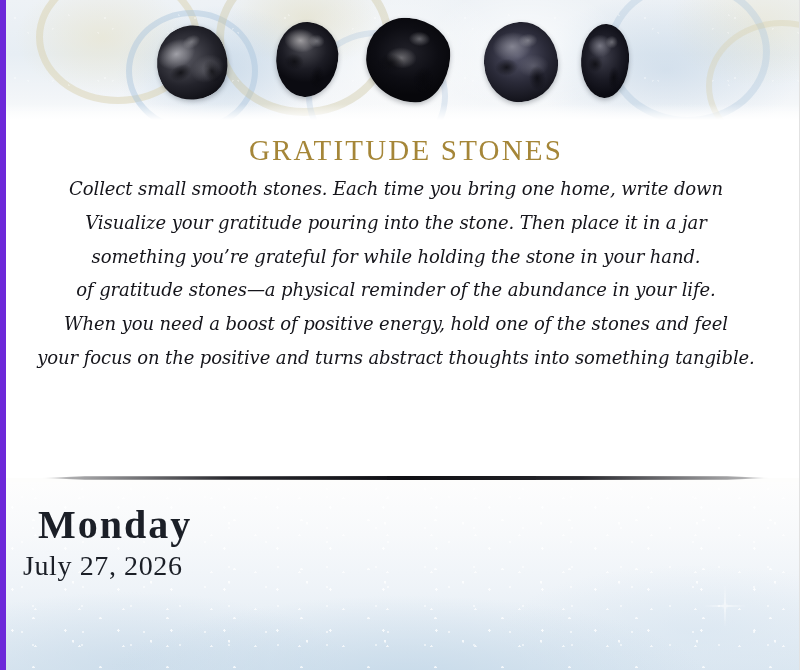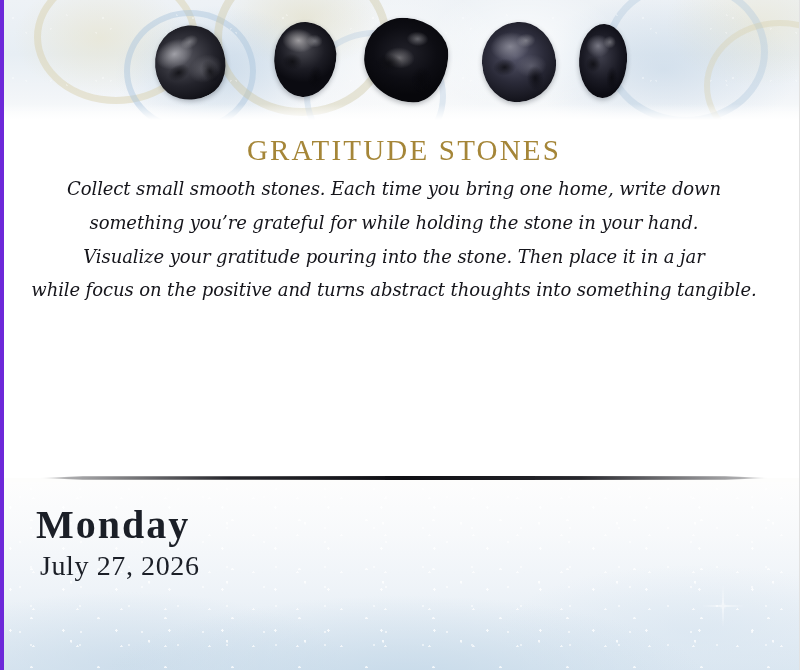--- a/index.html
+++ b/index.html
@@ -5,21 +5,21 @@
   html,body{margin:0;padding:0;}
   body{
     width:800px;height:670px;overflow:hidden;
     background:#ffffff;
     font-family:"Liberation Serif", serif;
   }
   #card{
     position:relative;width:800px;height:670px;overflow:hidden;
     background:#fdfdfc;
     box-sizing:border-box;
-    border-left:4px solid #6d28d9;
+    border-left:6px solid #6d28d9;
     border-right:1px solid #e2e2e2;
   }
 
   
   #banner{
     position:absolute;left:0;top:0;width:800px;height:120px;overflow:hidden;
     background:
       radial-gradient(ellipse 120px 80px at 96px 38px, rgba(232,226,198,.55), rgba(232,226,198,0) 72%),
       radial-gradient(ellipse 150px 95px at 215px 72px, rgba(173,198,222,.48), rgba(173,198,222,0) 70%),
       radial-gradient(ellipse 110px 70px at 300px 18px, rgba(226,219,186,.50), rgba(226,219,186,0) 72%),
@@ -154,21 +154,21 @@
   #sparkle .v{left:20px;top:0;width:2px;height:42px;background:linear-gradient(180deg,rgba(255,255,255,0),#ffffff,rgba(255,255,255,0));}
   #sparkle .core{position:absolute;left:17px;top:17px;width:8px;height:8px;border-radius:50%;background:radial-gradient(circle,#ffffff,rgba(255,255,255,0) 70%);}
 
   #day{
     position:absolute;left:32px;top:505px;
     font-family:"Liberation Serif", serif;
     font-size:40px;letter-spacing:2px;color:#1b1f27;font-weight:700;
     line-height:1;
   }
   #date{
-    position:absolute;left:36px;top:552px;
+    position:absolute;left:17px;top:552px;
     font-family:"Liberation Serif", serif;
     font-size:28px;letter-spacing:.6px;color:#1b1f27;font-weight:400;
     line-height:1;
   }
 </style>
 </head>
 <body>
 
 <div id="card">
 
@@ -203,23 +203,25 @@
     </div>
 
     <div id="banner-bottomfade"></div>
   </div>
 
   <div id="content">
     <div id="title">GRATITUDE STONES</div>
 
     <div id="body-text">
       <span class="ln">Collect small smooth stones. Each time you bring one home, write down</span>
+      <span class="ln">Visualize your gratitude pouring into the stone. Then place it in a jar</span>
       <span class="ln">something you’re grateful for while holding the stone in your hand.</span>
-      <span class="ln">Visualize your gratitude pouring into the stone. Then place it in a jar</span>
-      <span class="ln">while focus on the positive and turns abstract thoughts into something tangible.</span>
+      <span class="ln">of gratitude stones—a physical reminder of the abundance in your life.</span>
+      <span class="ln">When you need a boost of positive energy, hold one of the stones and feel</span>
+      <span class="ln">your focus on the positive and turns abstract thoughts into something tangible.</span>
     </div>
   </div>
 
   <div id="footer">
     <div id="footer-speckle"></div>
   </div>
 
   <div id="divider">
     <div class="bar"></div>
   </div>

